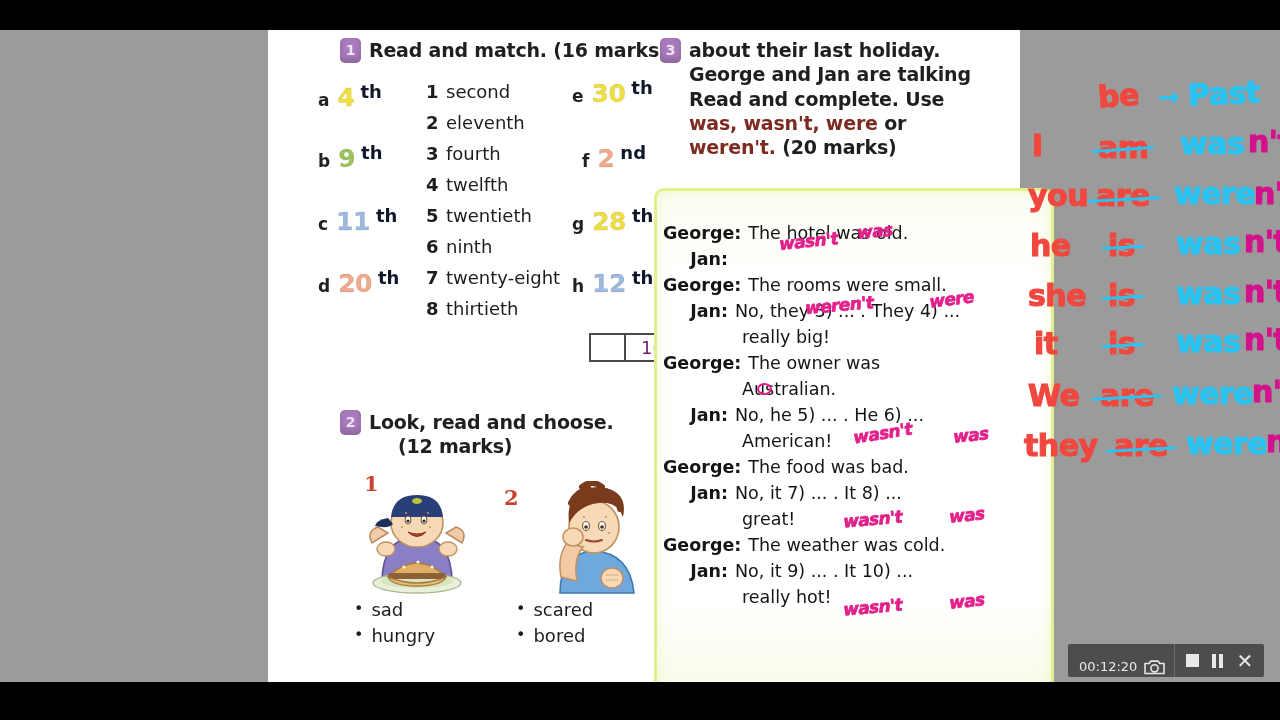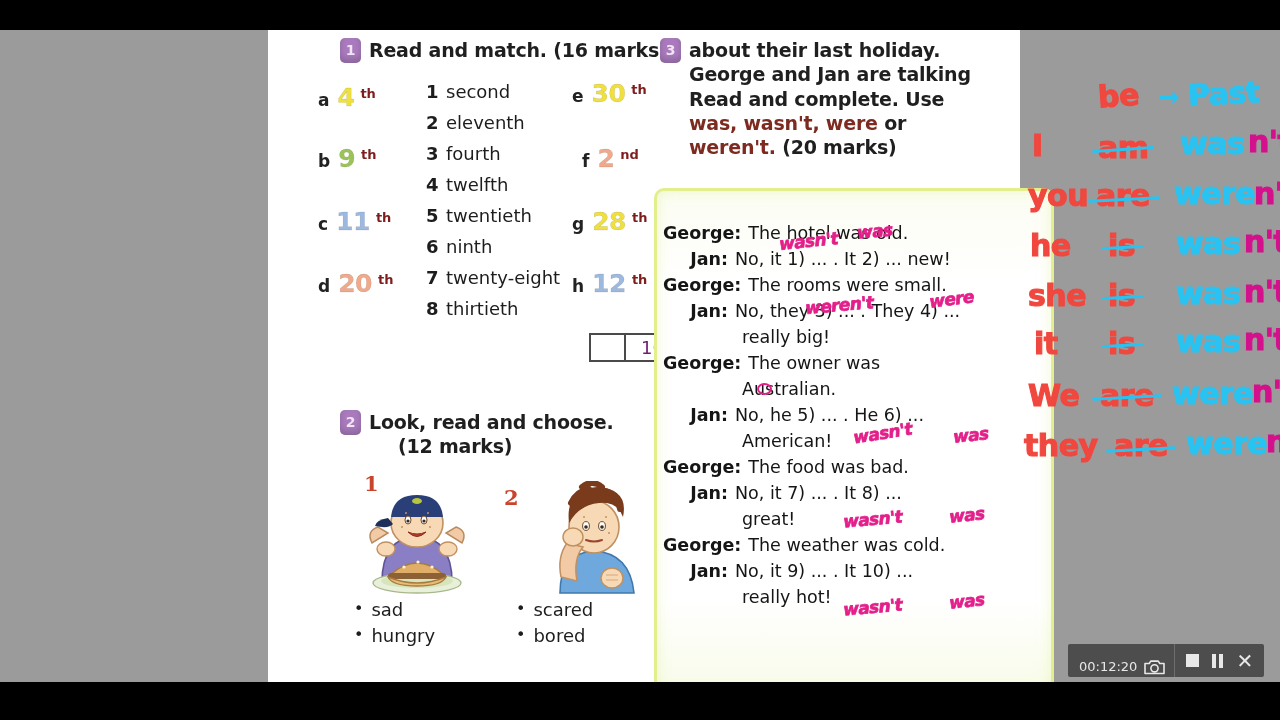--- a/index.html
+++ b/index.html
@@ -82,21 +82,21 @@
   .ord-letter {
     font-size: 17px; font-weight: bold; color: #222;
   }
   .ord-num {
     font-size: 25px; font-weight: bold;
     font-family: "DejaVu Sans", sans-serif;
     letter-spacing: -0.5px;
     -webkit-text-stroke: 0.4px rgba(0,0,0,.18);
   }
   .ord-sup {
-    font-size: 13px; font-weight: bold; color: #7f1d1d;
+    font-size: 18px; font-weight: bold; color: #0f172a;
     vertical-align: super; position: relative; top: -8px; left: -2px;
   }
   .word-col {
     position: absolute; left: 108px; top: 0;
   }
   .word-row {
     display: flex; gap: 9px; align-items: baseline;
     height: 31px; font-size: 18px; color: #1d1d1d;
   }
   .word-row .wn { font-weight: bold; width: 11px; }
@@ -503,21 +503,20 @@
 
         <div id="dialog-box">
           <div id="dialog-inner">
 
             <div class="dl-line">
               <span class="dl-spk">George:</span>
               <span class="dl-txt">The hotel was old.</span>
             </div>
             <div class="dl-line">
               <span class="dl-spk">Jan:</span>
-              <span class="dl-txt">No, it 1) ... . It 2) ... new!</span>
             </div>
             <div class="dl-line">
               <span class="dl-spk">George:</span>
               <span class="dl-txt">The rooms were small.</span>
             </div>
             <div class="dl-line">
               <span class="dl-spk">Jan:</span>
               <span class="dl-txt">No, they 3) ... . They 4) ...</span>
             </div>
             <div class="dl-line dl-cont">

